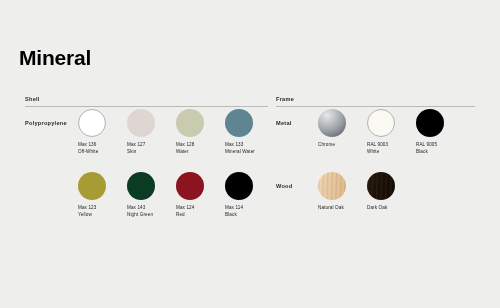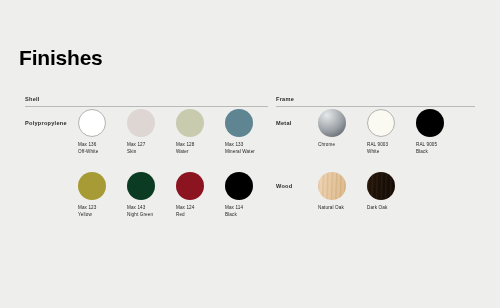--- a/index.html
+++ b/index.html
@@ -147,21 +147,21 @@
       rgba(255, 240, 220, 0.00) 2.6px,
       rgba(255, 240, 220, 0.00) 4.6px
     );
   }
 </style>
 </head>
 <body>
 
 <div class="page">
 
-  <h1 class="page-title">Finishes</h1>
+  <h1 class="page-title">Mineral</h1>
 
   <div class="column shell">
     <div class="col-head">Shell</div>
     <div class="col-rule"></div>
     <div class="groups">
         <div class="group">
           <div class="group-label">Polypropylene</div>
           <div class="swatch-strip">
             <div class="swatch-cell">
               <span class="dot-wrap">

